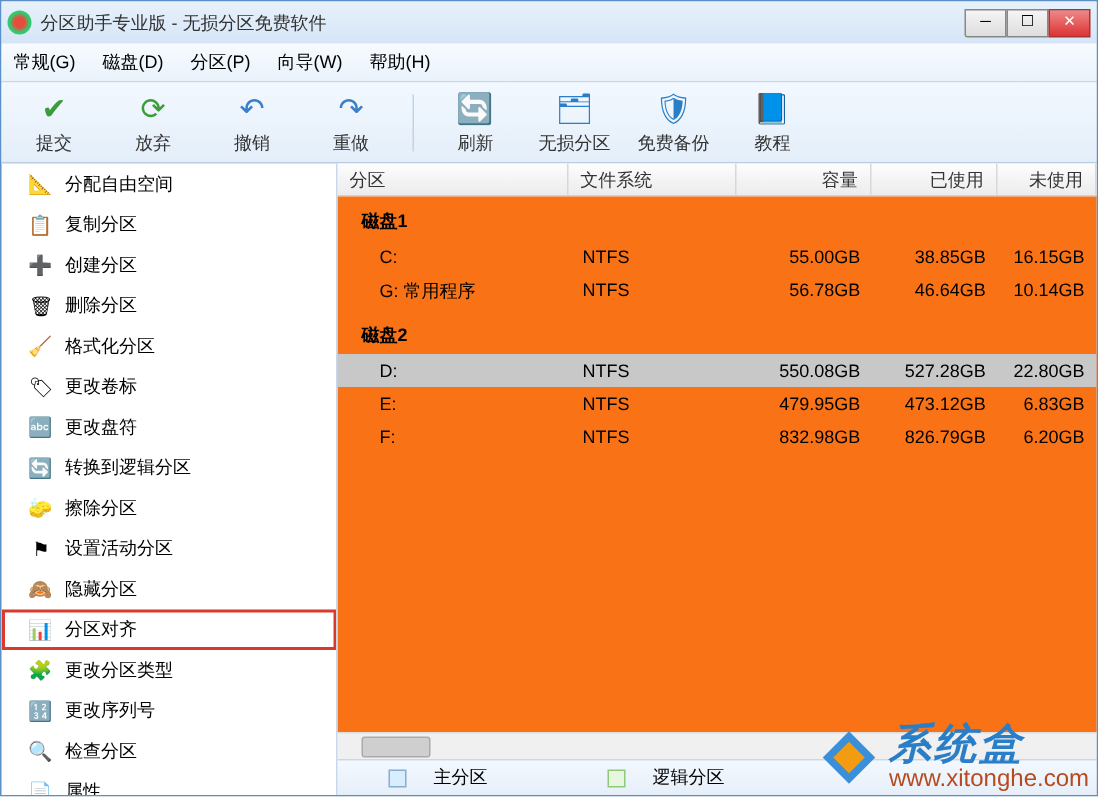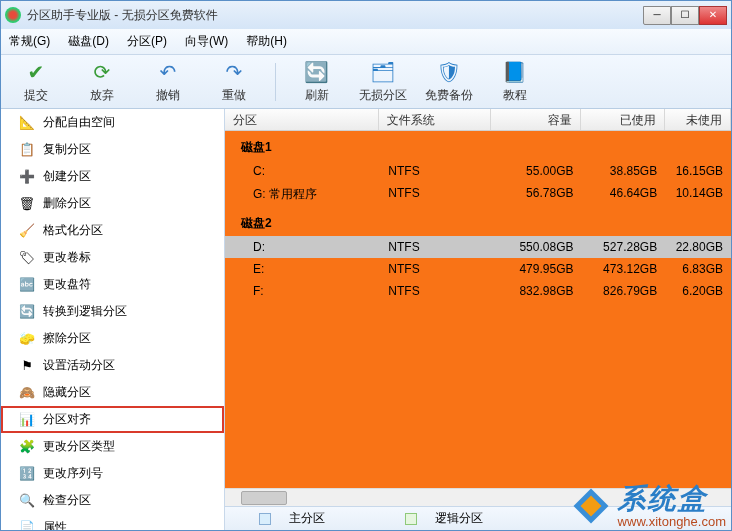--- a/index.html
+++ b/index.html
@@ -56,21 +56,21 @@
 
 .footer { height: 24px; background: linear-gradient(#f3f8fe,#e6eff9); border-top: 1px solid #c8d8ea; display: flex; align-items: center; padding: 0 34px; gap: 80px; }
 .footer .leg { display: flex; align-items: center; gap: 18px; }
 .footer .sw { width: 12px; height: 12px; background: #d9eefc; border: 1px solid #88aed4; }
 .footer .sw.logic { background: #e6f6df; border-color: #8fc97a; }
 
 .watermark { position: absolute; right: 6px; bottom: 2px; display: flex; align-items: center; gap: 6px; pointer-events: none; }
 .watermark .logo { width: 42px; height: 42px; }
 .watermark .txt { display: flex; flex-direction: column; line-height: 1.1; }
 .watermark .cn { font-size: 28px; font-weight: bold; color: #2a7ec7; letter-spacing: 2px; font-style: italic; }
-.watermark .url { font-size: 13px; color: #b84a1f; }
+.watermark .url { font-size: 16px; color: #b84a1f; }
 
 ::-webkit-scrollbar { width: 16px; height: 16px; }
 ::-webkit-scrollbar-track { background: #f0f0f0; }
 ::-webkit-scrollbar-thumb { background: #c8c8c8; border: 1px solid #aaa; }
 </style>
 </head>
 <body>
 
 <div class="window">
 

